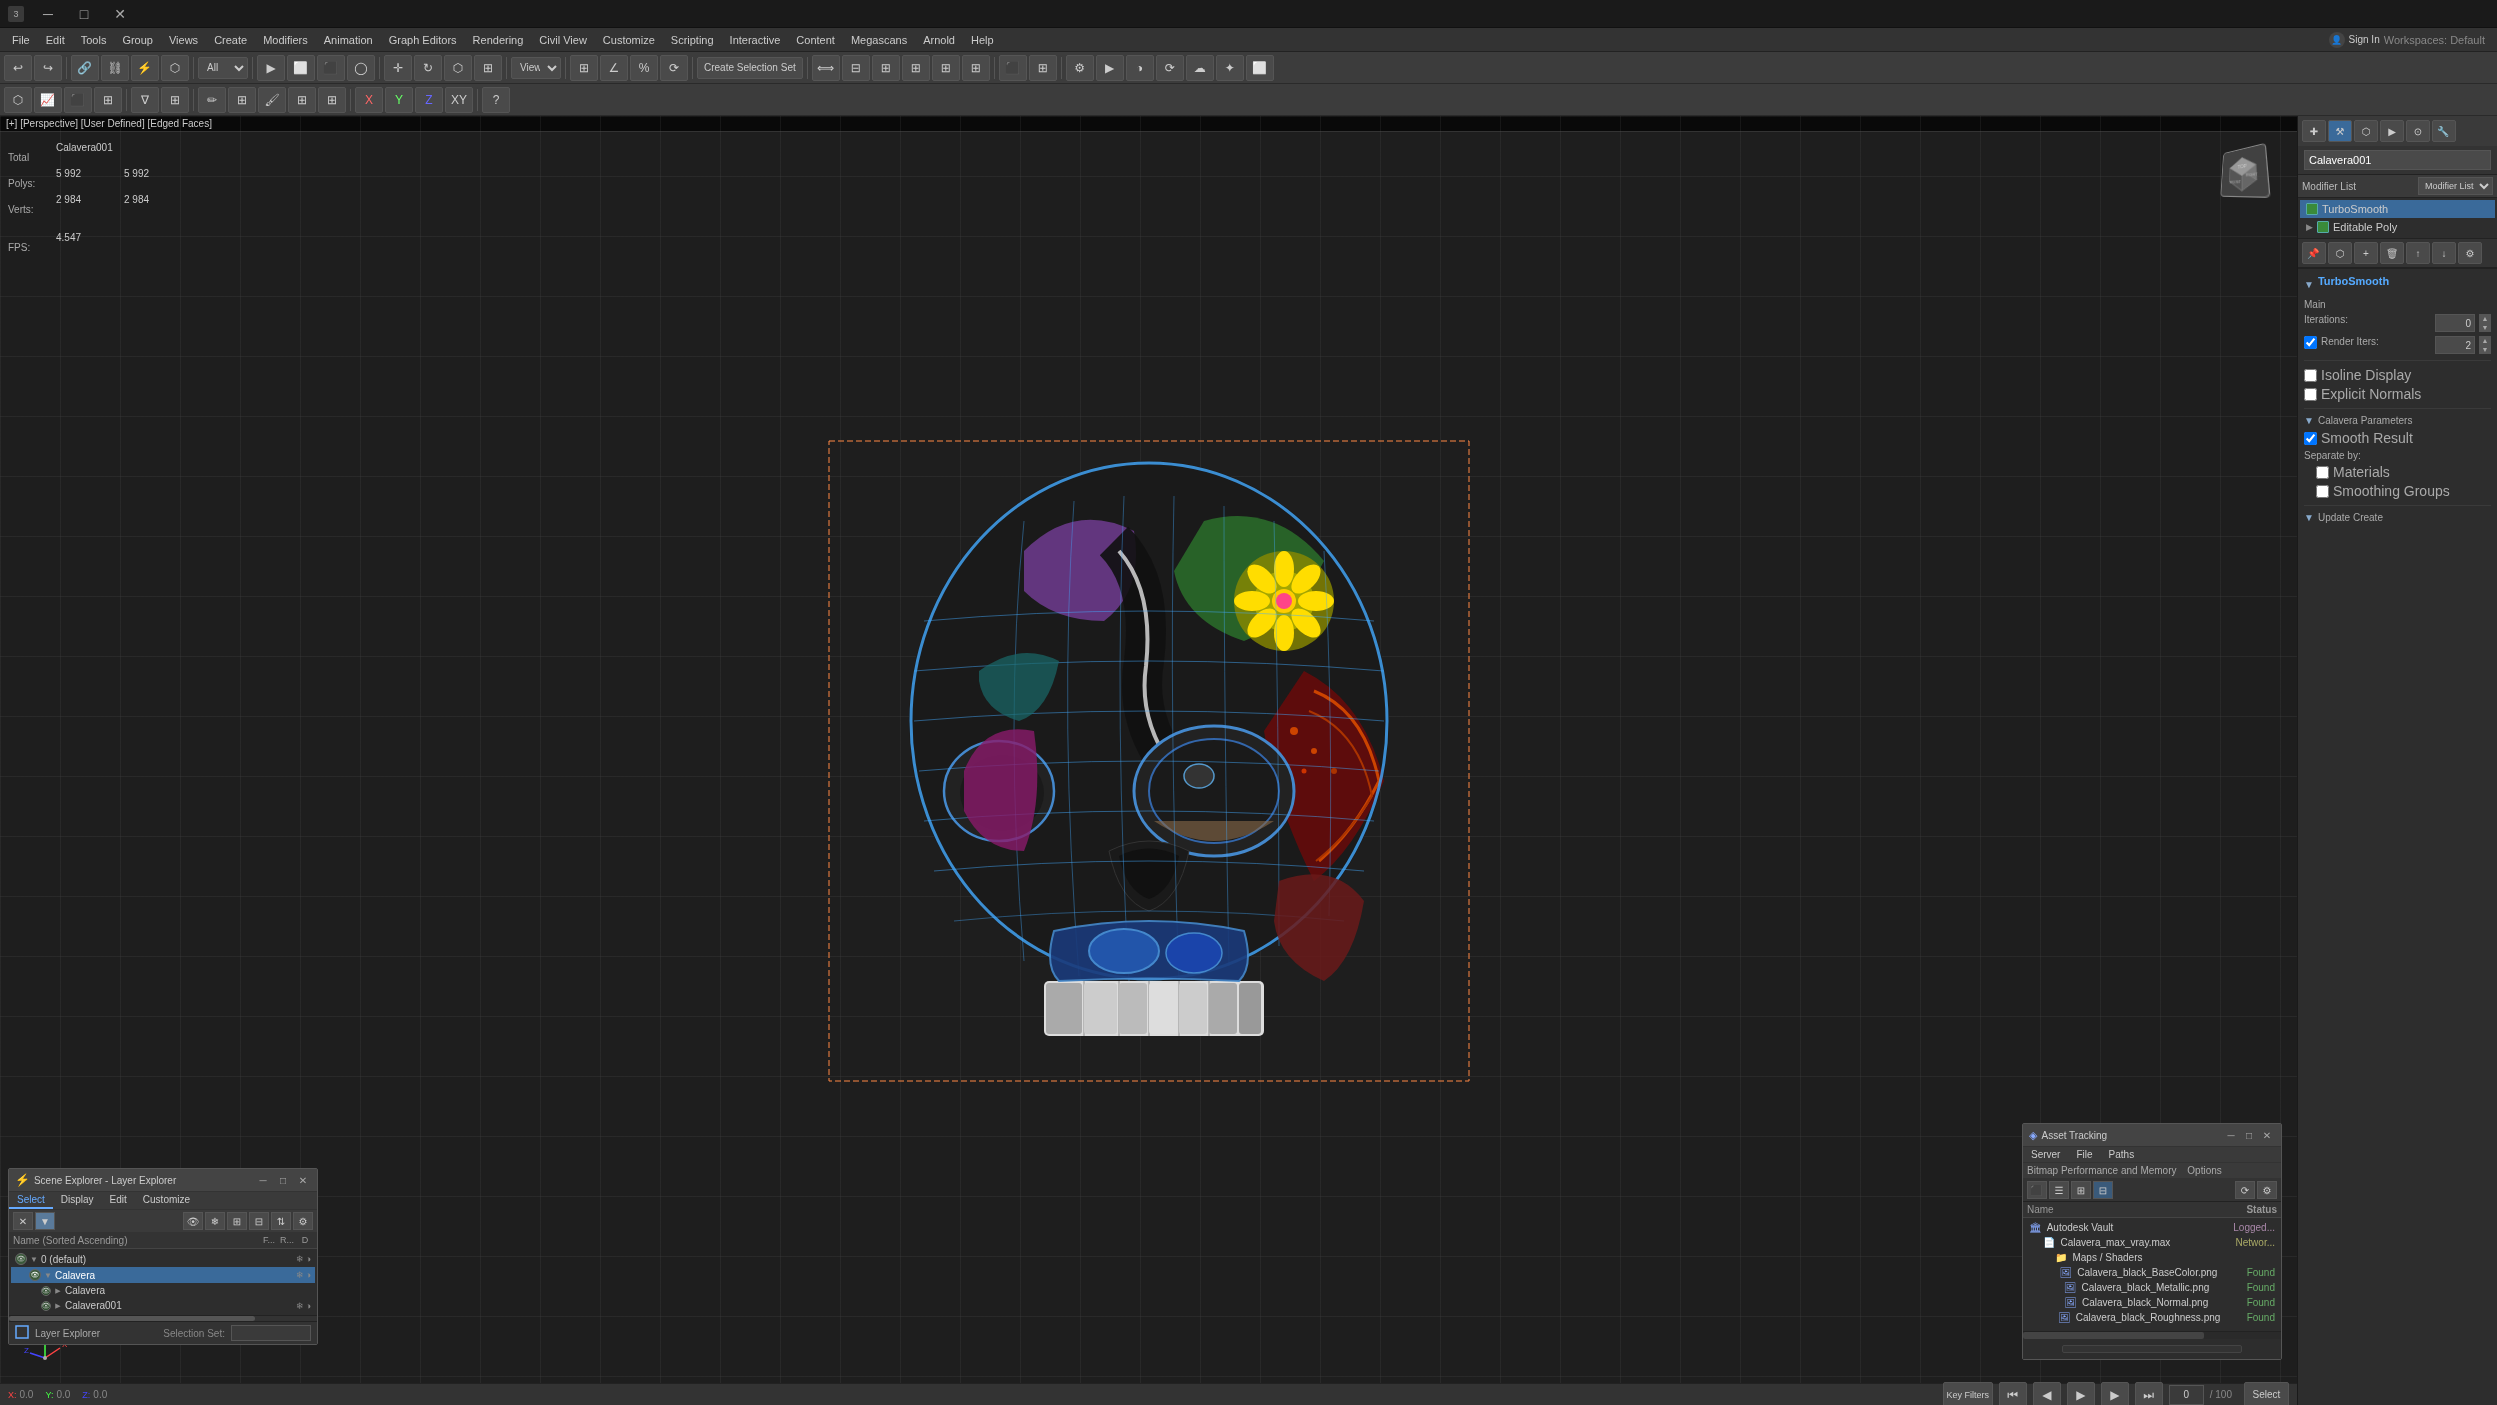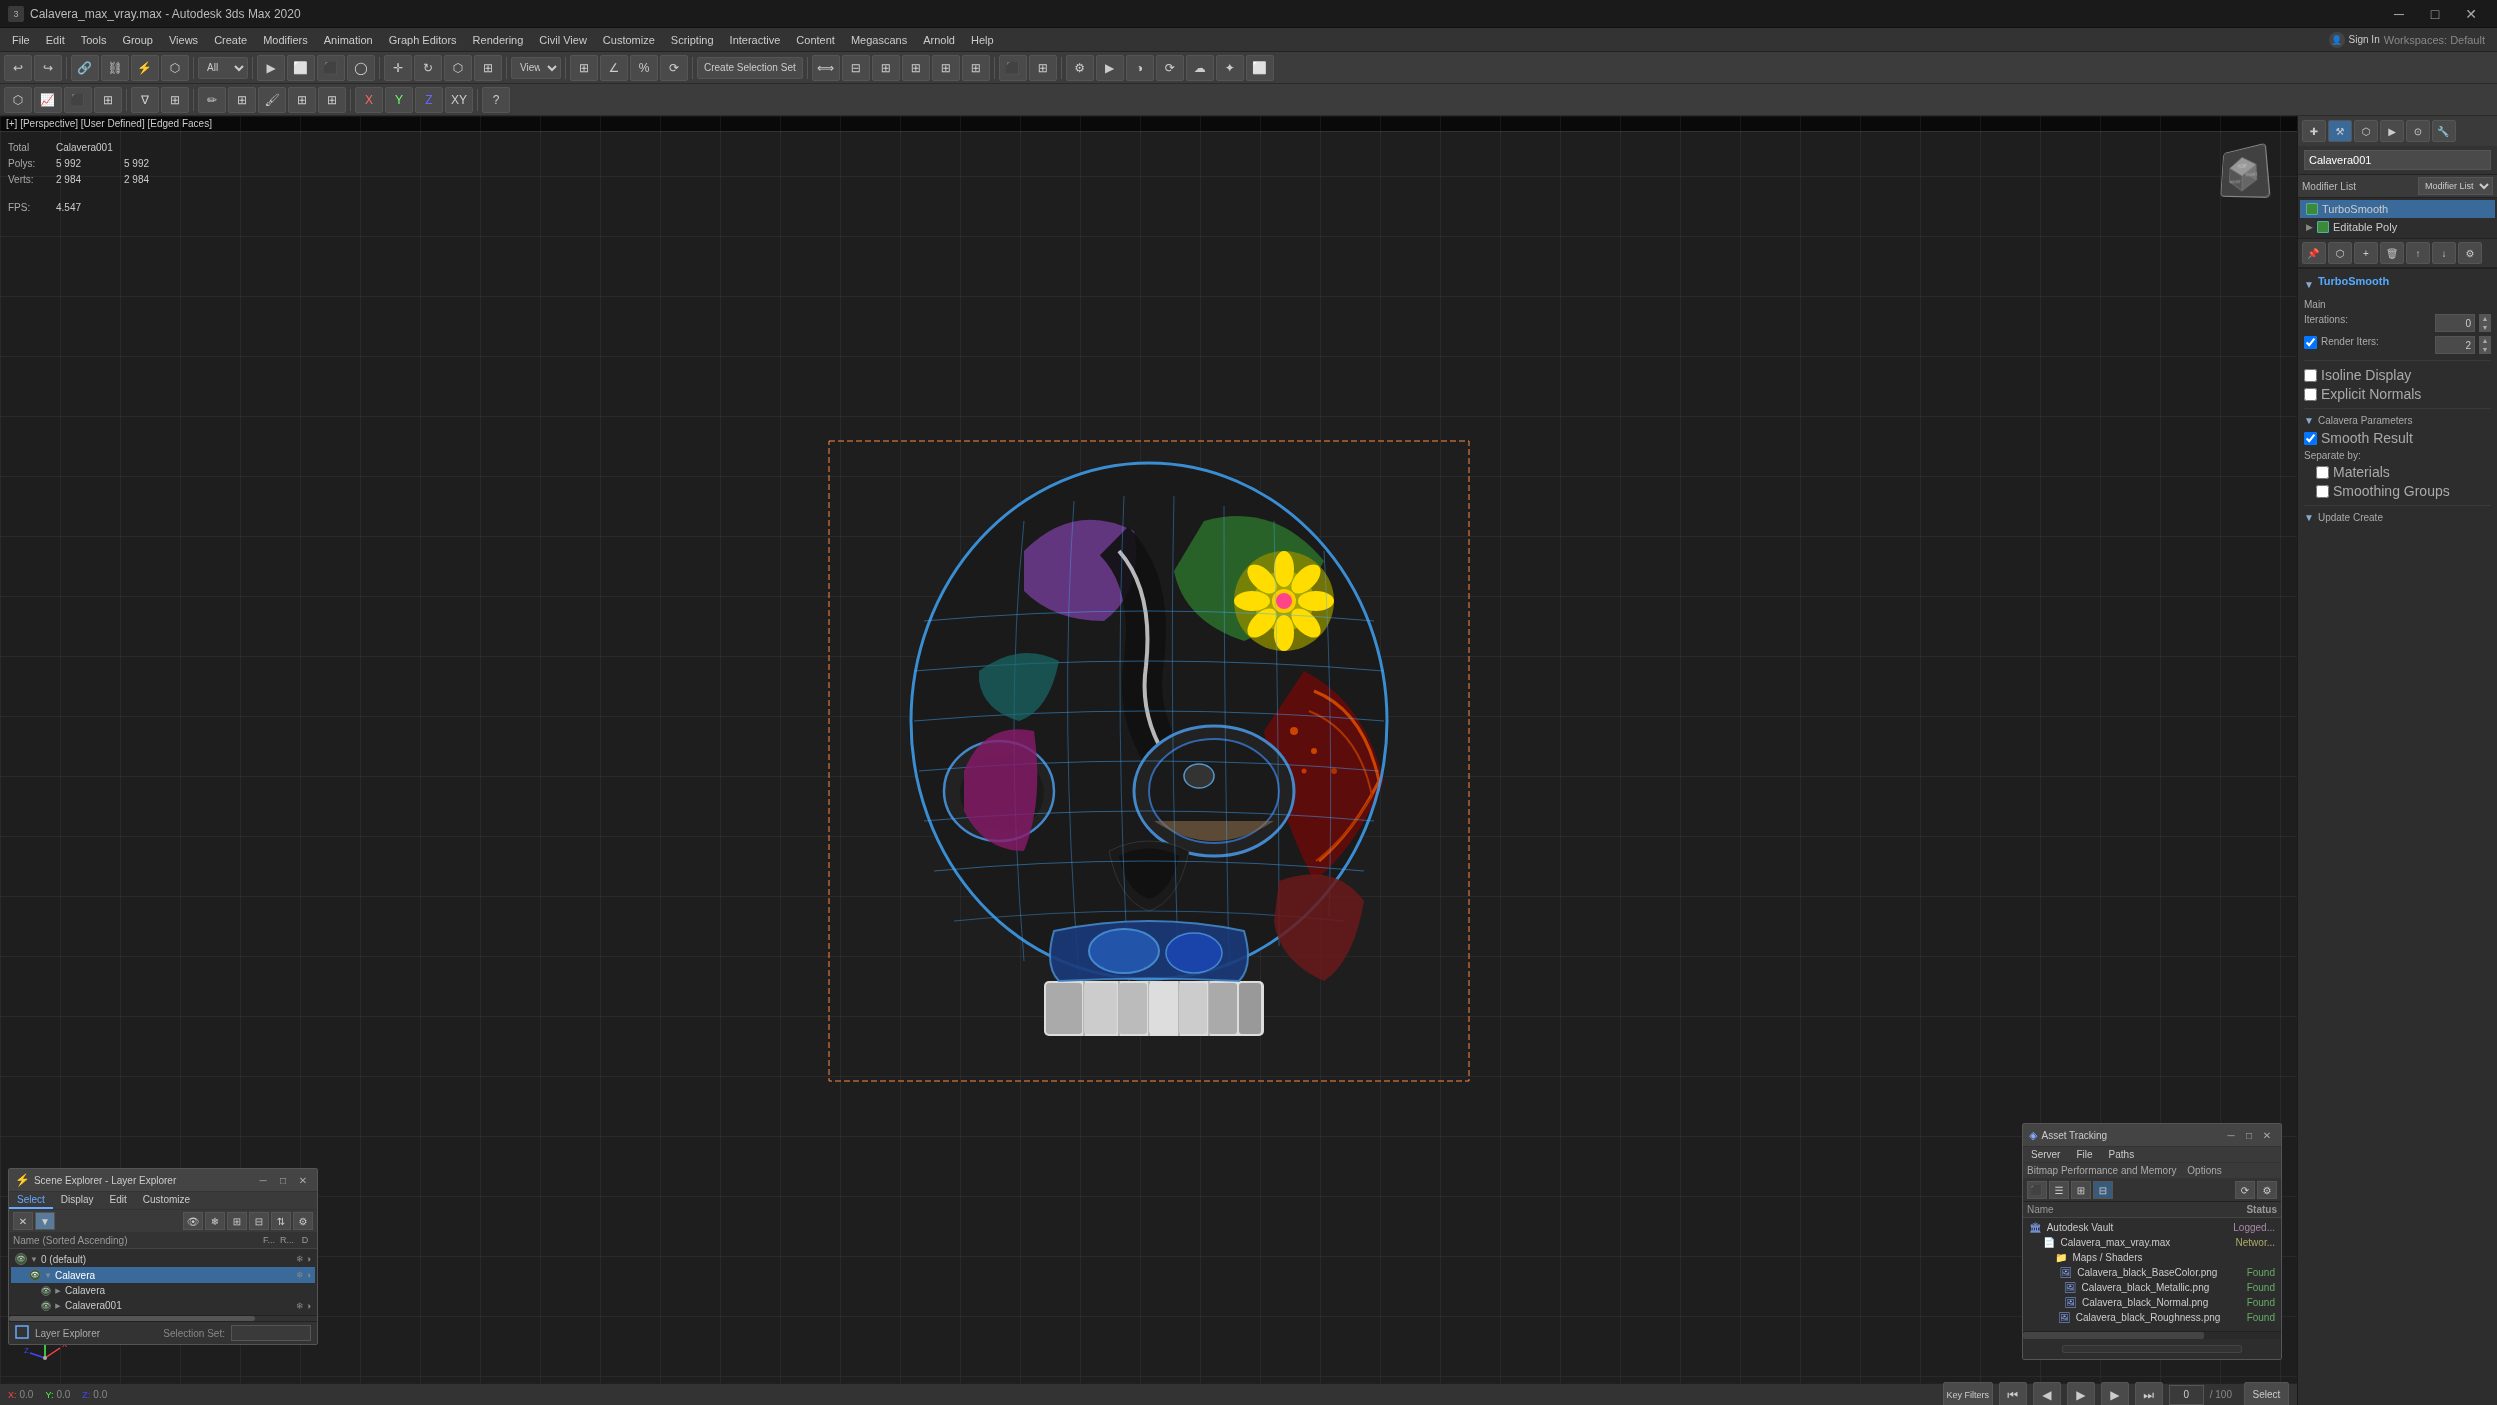--- a/index.html
+++ b/index.html
@@ -96,21 +96,21 @@
     }
     #viewport-stats {
       position: absolute;
       top: 24px;
       left: 8px;
       font-size: 10px;
       color: #ccc;
       line-height: 1.6;
     }
     .stat-row { display: flex; gap: 8px; }
-    .stat-label { color: #aaa; width: 40px; }
+    .stat-label { color: #aaa; width: 40px; margin-top: 10px; }
     .stat-val { color: #ccc; width: 60px; }
 
     
     #skull-canvas {
       position: absolute;
       top: 0; left: 0; right: 0; bottom: 0;
       display: flex; align-items: center; justify-content: center;
     }
 
     
@@ -429,21 +429,20 @@
     .coord-field { display: flex; align-items: center; gap: 3px; }
     .coord-label { color: #f44; font-size: 9px; }
     .coord-label.y { color: #4f4; }
     .coord-label.z { color: #44f; }
   </style>
 </head>
 <body>
 
 <div id="titlebar">
   <div class="app-icon">3</div>
-  <div class="title">Calavera_max_vray.max - Autodesk 3ds Max 2020</div>
   <div class="win-controls">
     <div class="win-btn">─</div>
     <div class="win-btn">□</div>
     <div class="win-btn close">✕</div>
   </div>
 </div>
 
 <div id="menubar">
   <div class="menu-item">File</div>
   <div class="menu-item">Edit</div>

